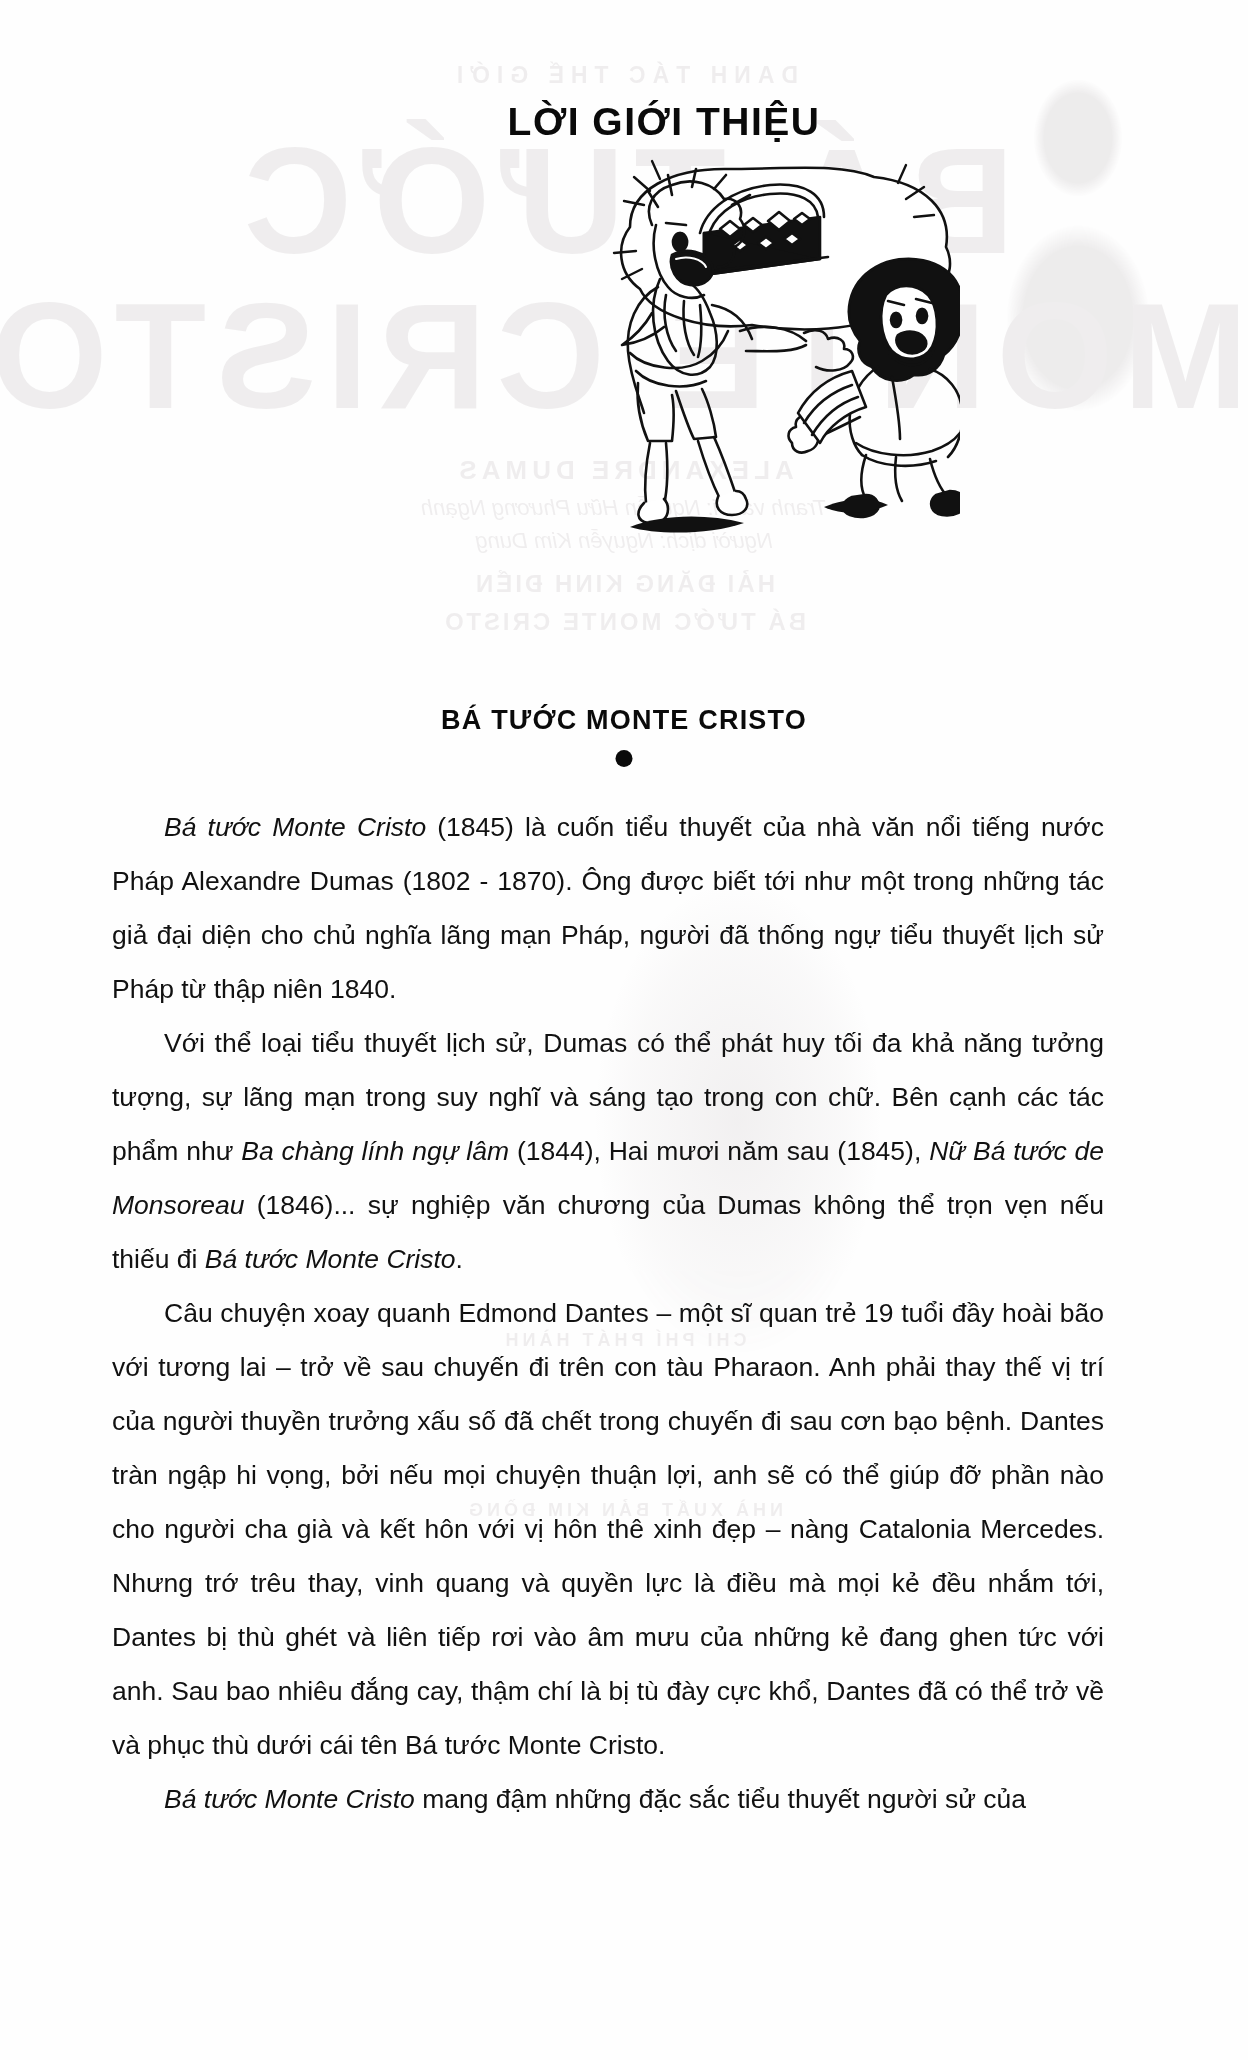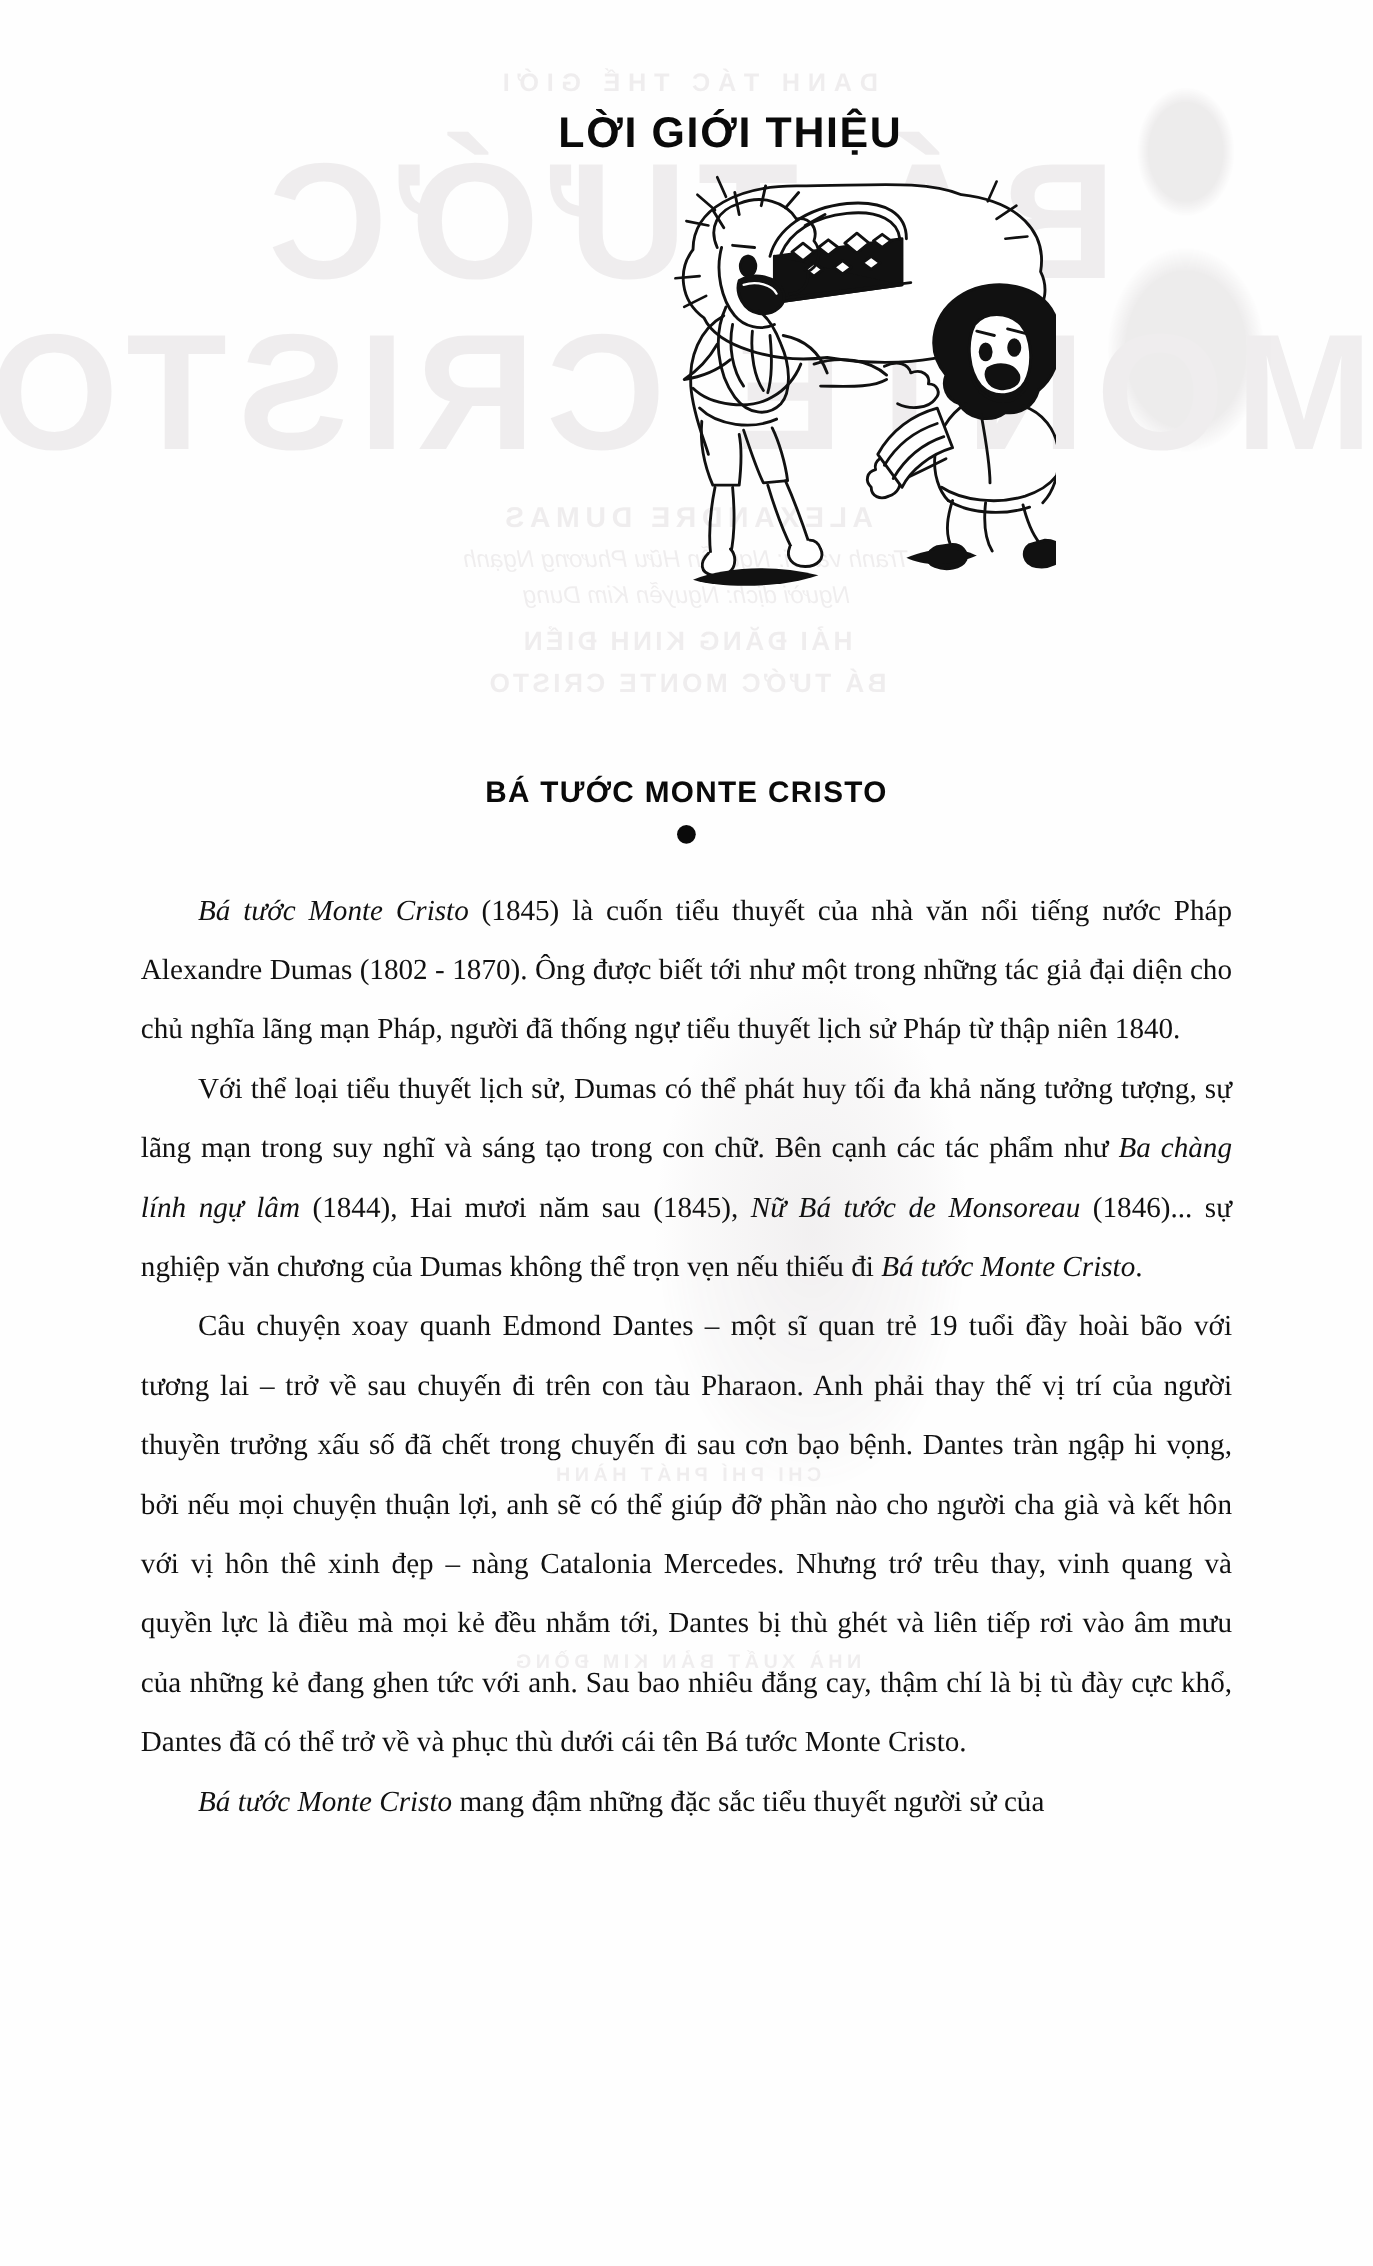--- a/index.html
+++ b/index.html
@@ -118,27 +118,26 @@
     transform: translateX(-50%);
     width: 17px;
     height: 17px;
     border-radius: 50%;
     background: #0a0a0a;
   }
 
   .body-text {
     position: absolute;
     top: 800px;
-    left: 128px;
+    left: 112px;
     width: 992px;
     font-size: 26.5px;
     line-height: 54px;
     text-align: justify;
     color: #111111;
-    font-family: Liberation Serif, serif;
   }
   .body-text p {
     margin: 0;
     text-indent: 52px;
   }
   .body-text i {
     font-style: italic;
   }
 </style>
 </head>

